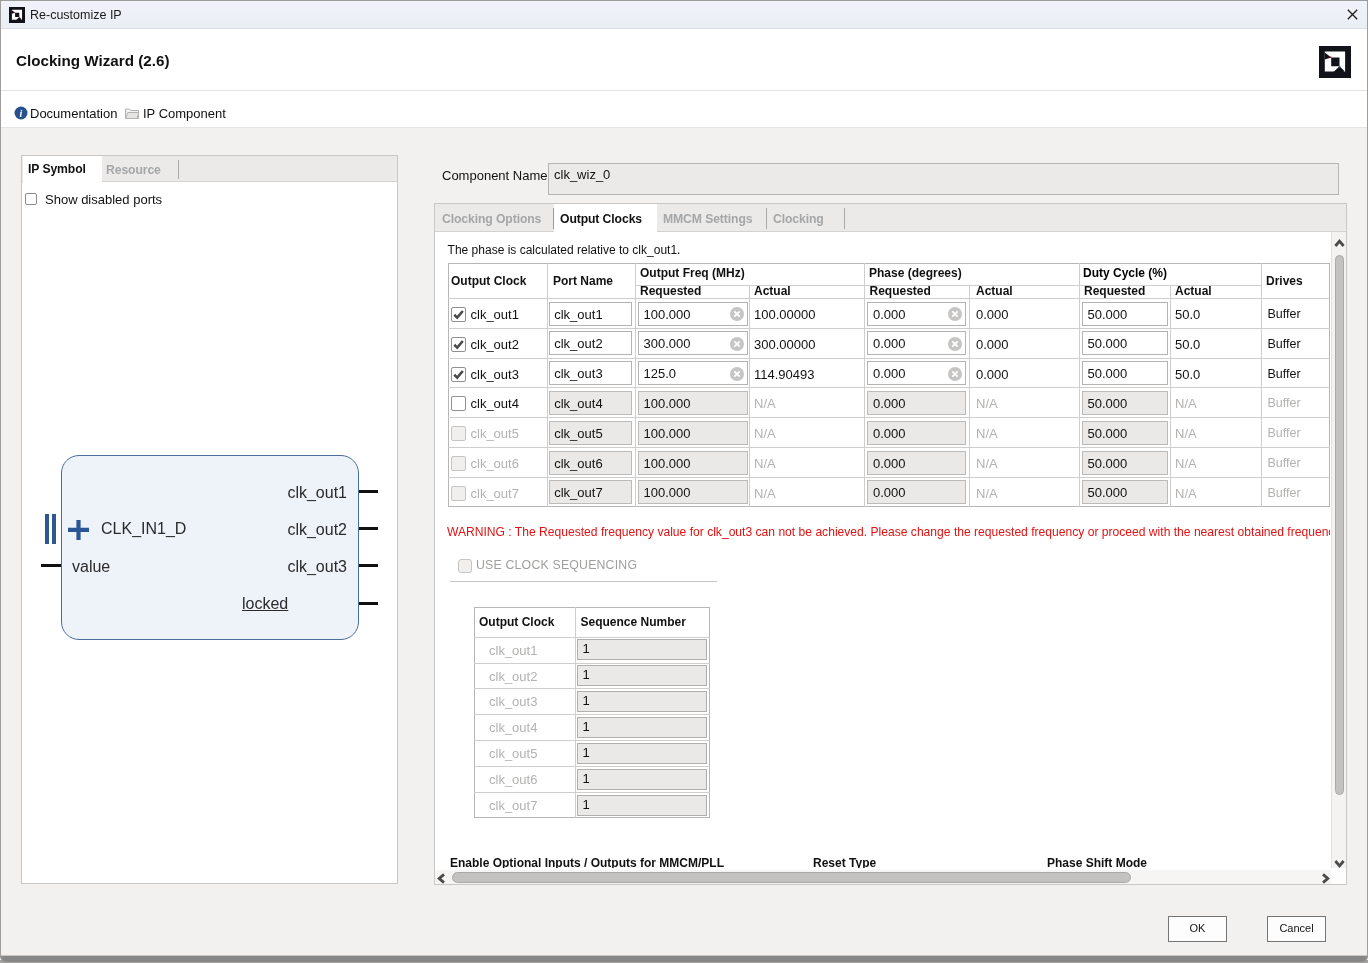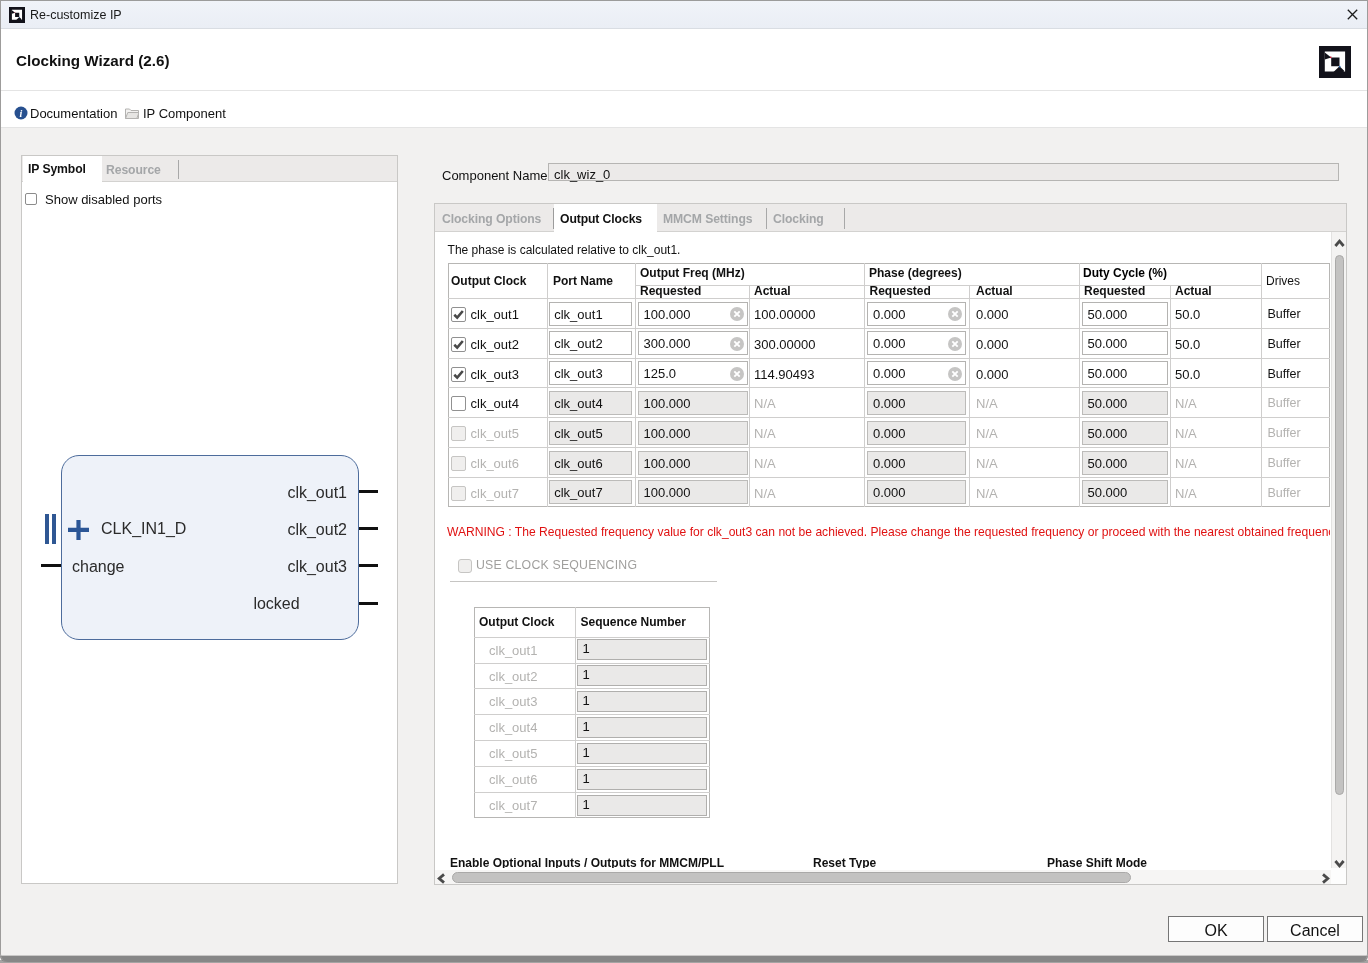--- a/index.html
+++ b/index.html
@@ -18,26 +18,26 @@
 #leftpanel { left:21px; top:155px; width:377px; height:729px; background:#ffffff; border:1px solid #c9c8c6; }
 .tabstrip { background:#eceae9; border-bottom:1px solid #d3d2d0; }
 #lp-strip { left:0; top:0; width:375px; height:26px; }
 .tab-active { position:absolute; background:#ffffff; font-weight:bold; color:#111; }
 .tab-active, .tab-grey { letter-spacing:-0.1px; }
 .tab-grey { position:absolute; font-weight:bold; color:#a4a6a8; }
 .tabsep { position:absolute; width:1px; background:#a8a8a8; }
 #rightpanel { left:434px; top:203px; width:913px; height:682px; background:#ffffff; border:1px solid #c9c8c6; }
 #rp-strip { left:0; top:0; width:911px; height:28px; }
 #compname-lbl { left:442px; top:168px; font-size:13px; color:#111; }
-#compname-field { left:548px; top:163px; width:791px; height:18px; background:#eceae9; border:1px solid #b6b5b3; font-size:13px; color:#111; padding:3px 0 0 5px; }
+#compname-field { left:548px; top:163px; width:791px; height:32px; background:#eceae9; border:1px solid #b6b5b3; font-size:13px; color:#111; padding:3px 0 0 5px; }
 #viewport { left:0px; top:28px; width:896px; height:636px; background:#ffffff; overflow:hidden; position:absolute; }
 .cb { position:absolute; width:15px; height:15px; background:#fff; border:1px solid #919191; border-radius:2px; }
 .cb-dis { background:#f0efee; border-color:#c6c5c3; }
 .seqfield { position:absolute; background:#eae9e8; border:1px solid #b0afad; font-size:13px; color:#111; padding:1px 0 0 5px; }
-#btn-ok, #btn-cancel { position:absolute; width:96px; height:26px; background:#fdfdfd; border:1px solid #757575; font-size:16px; color:#111; text-align:center; padding-top:5px; }
+#btn-ok, #btn-cancel { position:absolute; width:59px; height:26px; background:#fdfdfd; border:1px solid #757575; font-size:11px; color:#111; text-align:center; padding-top:5px; }
 .porttxt { position:absolute; font-size:16px; color:#2b2b2b; }
 .stub { position:absolute; background:#101010; }
 </style>
 </head>
 <body>
 
 <div id="titlebar" class="abs"></div>
 <div class="abs" style="left:9px; top:7px; width:16px; height:16px;">
     <svg width="16" height="16" viewBox="0 0 32 32">
       <rect width="32" height="32" fill="#12121a"></rect>
@@ -95,26 +95,26 @@
 
 <div class="abs" style="left:61px; top:455px; width:298px; height:185px; background:#eef2f9; border:1px solid #4d6c9c; border-radius:18px;"></div>
 <div class="stub" style="left:44.5px; top:514px; width:4.2px; height:30px; background:#2f5793;"></div>
 <div class="stub" style="left:52px; top:514px; width:4.2px; height:30px; background:#2f5793;"></div>
 <div class="abs" style="left:67px; top:519px;">
     <svg width="23" height="22" viewBox="0 0 23 22">
       <path d="M11.5 1 V21 M1 10.8 H22" stroke="#2b5696" stroke-width="4.2"></path>
     </svg>
   </div>
 <div class="porttxt" style="left:101px; top:520px;">CLK_IN1_D</div>
-<div class="porttxt" style="left:72px; top:558px;">change</div>
+<div class="porttxt" style="left:72px; top:558px;">value</div>
 <div class="stub" style="left:41px; top:564px; width:20px; height:3px;"></div>
 <div class="porttxt" style="left:230px; top:484px; width:117px; text-align:right;">clk_out1</div>
 <div class="porttxt" style="left:230px; top:521px; width:117px; text-align:right;">clk_out2</div>
 <div class="porttxt" style="left:230px; top:558px; width:117px; text-align:right;">clk_out3</div>
-<div class="porttxt" style="left:218px; top:595px; width:117px; text-align:center;">locked</div>
+<div class="porttxt" style="left:242px; top:595px; width:117px; text-align:left;text-decoration:underline;">locked</div>
 <div class="stub" style="left:359px; top:490px; width:19px; height:3px;"></div>
 <div class="stub" style="left:359px; top:527px; width:19px; height:3px;"></div>
 <div class="stub" style="left:359px; top:564px; width:19px; height:3px;"></div>
 <div class="stub" style="left:359px; top:602px; width:19px; height:3px;"></div>
 
 <div id="compname-lbl" class="abs">Component Name</div>
 <div id="compname-field" class="abs">clk_wiz_0</div>
 
 <div id="rightpanel" class="abs">
   <div id="rp-strip" class="abs tabstrip"></div>
@@ -148,21 +148,21 @@
 <div class="abs" style="left:118px;top:42px;font-weight:bold;font-size:12px;color:#111;">Port Name</div>
 <div class="abs" style="left:205px;top:33.5px;font-weight:bold;font-size:12px;color:#111;">Output Freq (MHz)</div>
 <div class="abs" style="left:205px;top:52px;font-weight:bold;font-size:12px;color:#111;">Requested</div>
 <div class="abs" style="left:319px;top:52px;font-weight:bold;font-size:12px;color:#111;">Actual</div>
 <div class="abs" style="left:434px;top:33.5px;font-weight:bold;font-size:12px;color:#111;">Phase (degrees)</div>
 <div class="abs" style="left:434.5px;top:52px;font-weight:bold;font-size:12px;color:#111;">Requested</div>
 <div class="abs" style="left:541px;top:52px;font-weight:bold;font-size:12px;color:#111;">Actual</div>
 <div class="abs" style="left:648px;top:33.5px;font-weight:bold;font-size:12px;color:#000000;">Duty Cycle (%)</div>
 <div class="abs" style="left:649px;top:52px;font-weight:bold;font-size:12px;color:#111;">Requested</div>
 <div class="abs" style="left:740px;top:52px;font-weight:bold;font-size:12px;color:#111;">Actual</div>
-<div class="abs" style="left:831px;top:42px;font-weight:normal;font-size:12px;color:#111;">Drives</div>
+<div class="abs" style="left:831px;top:42px;font-weight:bold;font-size:12px;color:#111;">Drives</div>
 <div class="cb" style="left:15.5px;top:75.0px;">
         <svg width="13" height="13" viewBox="0 0 13 13">
           <path d="M2.3 6.8 L5.2 9.6 L10.8 3.0" stroke="#4a4a4a" stroke-width="2.6" fill="none"></path>
         </svg>
       </div>
 <div class="abs" style="left:35.5px;top:75.0px;font-size:13px;color:#111;">clk_out1</div>
 <div class="abs" style="left:114.2px;top:69.5px;width:83px;height:24px;background:#fff;border:1px solid #b4b3b1;font-size:13px;color:#111;padding:4px 0 0 4px;">clk_out1</div>
 <div class="abs" style="left:202.5px;top:69.5px;width:110px;height:24px;background:#fff;border:1px solid #b4b3b1;font-size:13px;color:#111;padding:4px 0 0 5px;">100.000</div>
 <div class="abs" style="left:295px;top:75.0px;">
         <svg width="14" height="14" viewBox="0 0 14 14">

